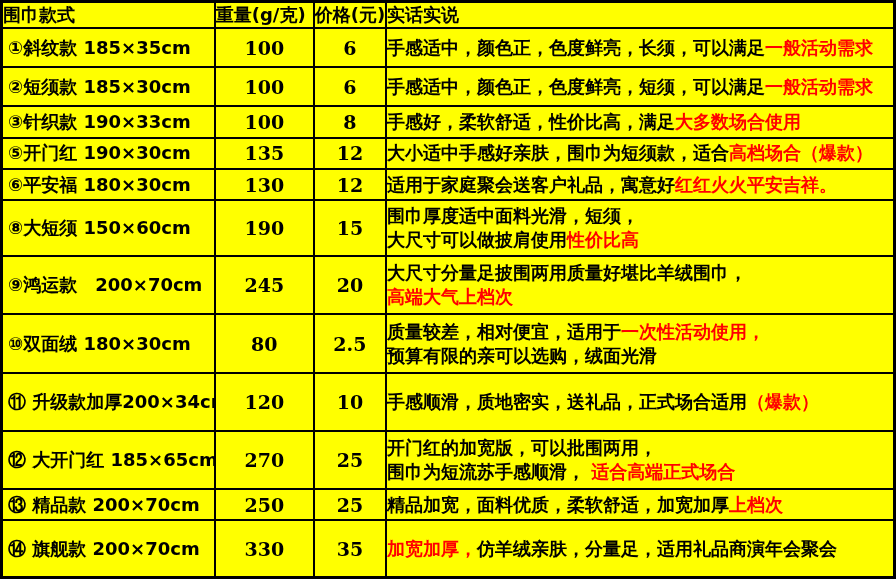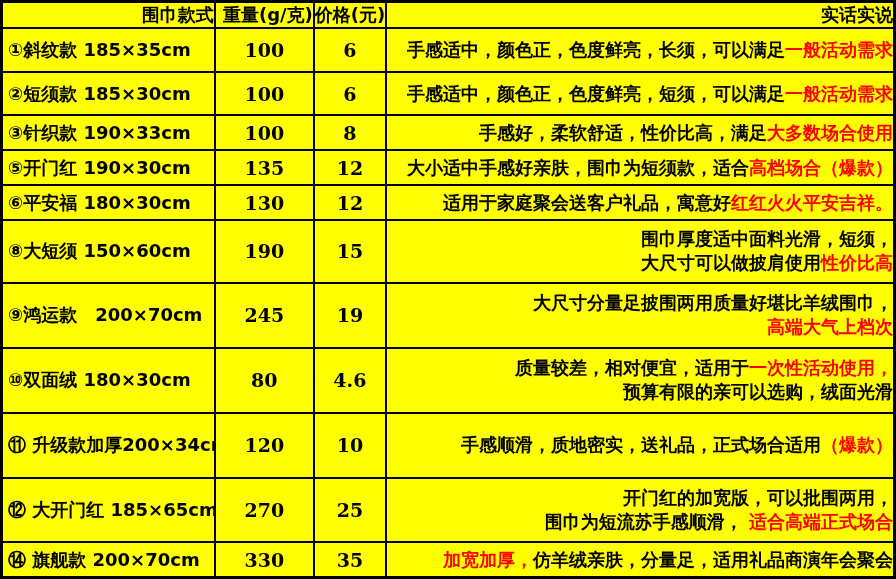--- a/index.html
+++ b/index.html
@@ -25,21 +25,21 @@
     overflow:hidden;
     white-space:nowrap;
   }
   col.w-style{width:213px;}
   col.w-weight{width:99px;}
   col.w-price{width:72px;}
   col.w-desc{width:508px;}
   thead tr{height:25px;}
   th{
     font:bold 18px "DejaVu Sans","Liberation Sans",sans-serif;
-    text-align:right;
+    text-align:left;
   }
   tbody tr{height:28px;}
   tbody tr:nth-child(1),tbody tr:nth-child(2){height:35px;}
   tbody tr:nth-child(7),tbody tr:nth-child(8),
   tbody tr:nth-child(9),tbody tr:nth-child(10){height:52px;}
   tbody tr:nth-child(11){height:28px;}
   tbody tr:nth-child(12){height:51px;}
   tbody tr:nth-child(13){height:26px;}
   tbody tr:nth-child(14){height:31px;}
   td.c-style{
@@ -48,21 +48,21 @@
     padding-left:5px;
     margin-left:21px;
   }
   td.c-num{
     font:bold 19px "DejaVu Serif","Liberation Serif",serif;
     text-align:center;
     margin-top:16px;
   }
   td.c-desc{
     font:bold 18px "DejaVu Sans","Liberation Sans",sans-serif;
-    text-align:right;
+    text-align:left;
   }
   .desc-line{line-height:24px;}
   .red{color:var(--red);}
 </style>
 </head>
 <body>
 
 <div class="sheet">
   <table>
     <colgroup>
@@ -125,30 +125,30 @@
           <td class="c-num">190</td>
           <td class="c-num">15</td>
           <td class="c-desc">
             <div class="desc-line"><span>围巾厚度适中面料光滑，短须，</span></div>
             <div class="desc-line"><span>大尺寸可以做披肩使用</span><span class="red">性价比高</span></div>
           </td>
         </tr>
         <tr>
           <td class="c-style">⑨鸿运款　200×70cm</td>
           <td class="c-num">245</td>
-          <td class="c-num">19</td>
+          <td class="c-num">20</td>
           <td class="c-desc">
             <div class="desc-line"><span>大尺寸分量足披围两用质量好堪比羊绒围巾，</span></div>
             <div class="desc-line"><span class="red">高端大气上档次</span></div>
           </td>
         </tr>
         <tr>
           <td class="c-style">⑩双面绒 180×30cm</td>
           <td class="c-num">80</td>
-          <td class="c-num">4.6</td>
+          <td class="c-num">2.5</td>
           <td class="c-desc">
             <div class="desc-line"><span>质量较差，相对便宜，适用于</span><span class="red">一次性活动使用，</span></div>
             <div class="desc-line"><span>预算有限的亲可以选购，绒面光滑</span></div>
           </td>
         </tr>
         <tr>
           <td class="c-style">⑪ 升级款加厚200×34cm</td>
           <td class="c-num">120</td>
           <td class="c-num">10</td>
           <td class="c-desc">
@@ -158,20 +158,28 @@
         <tr>
           <td class="c-style">⑫ 大开门红 185×65cm</td>
           <td class="c-num">270</td>
           <td class="c-num">25</td>
           <td class="c-desc">
             <div class="desc-line"><span>开门红的加宽版，可以批围两用，</span></div>
             <div class="desc-line"><span>围巾为短流苏手感顺滑， </span><span class="red">适合高端正式场合</span></div>
           </td>
         </tr>
         <tr>
+          <td class="c-style">⑬ 精品款 200×70cm</td>
+          <td class="c-num">250</td>
+          <td class="c-num">25</td>
+          <td class="c-desc">
+            <div class="desc-line"><span>精品加宽，面料优质，柔软舒适，加宽加厚</span><span class="red">上档次</span></div>
+          </td>
+        </tr>
+        <tr>
           <td class="c-style">⑭ 旗舰款 200×70cm</td>
           <td class="c-num">330</td>
           <td class="c-num">35</td>
           <td class="c-desc">
             <div class="desc-line"><span class="red">加宽加厚，</span><span>仿羊绒亲肤，分量足，适用礼品商演年会聚会</span></div>
           </td>
         </tr>
       </tbody>
   </table>
 </div>

